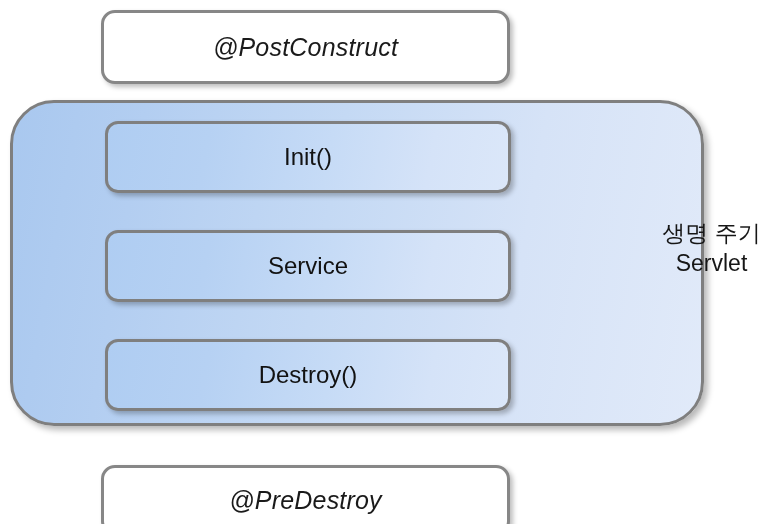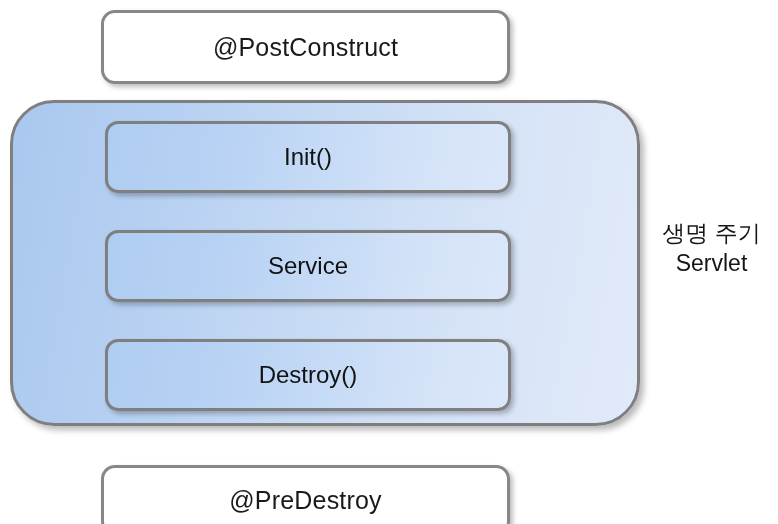--- a/index.html
+++ b/index.html
@@ -24,20 +24,21 @@
   .white-box {
     position: absolute;
     box-sizing: border-box;
     background: #ffffff;
     border: 3px solid #878787;
     border-radius: 14px;
     box-shadow: 3px 3px 5px rgba(0,0,0,0.26);
     display: flex;
     align-items: center;
     justify-content: center;
+    font-style: italic;
   }
   .white-box .label {
     font-size: 25px;
     color: #1a1a1a;
     letter-spacing: 0.2px;
     line-height: 1;
   }
 
   #box-postconstruct {
     left: 101px;
@@ -51,21 +52,21 @@
     width: 409px;
     height: 70px;
     margin-top: 20px;
   }
 
   
   #lifecycle-container {
     position: absolute;
     left: 10px;
     top: 100px;
-    width: 630px;
+    width: 694px;
     height: 326px;
     box-sizing: border-box;
     border: 3px solid #7f7f7f;
     border-radius: 44px;
     background: linear-gradient(100deg,
                 #a9c8ef 0%,
                 #b3cef1 18%,
                 #c4d9f4 45%,
                 #d6e3f7 72%,
                 #e1eaf9 100%);

